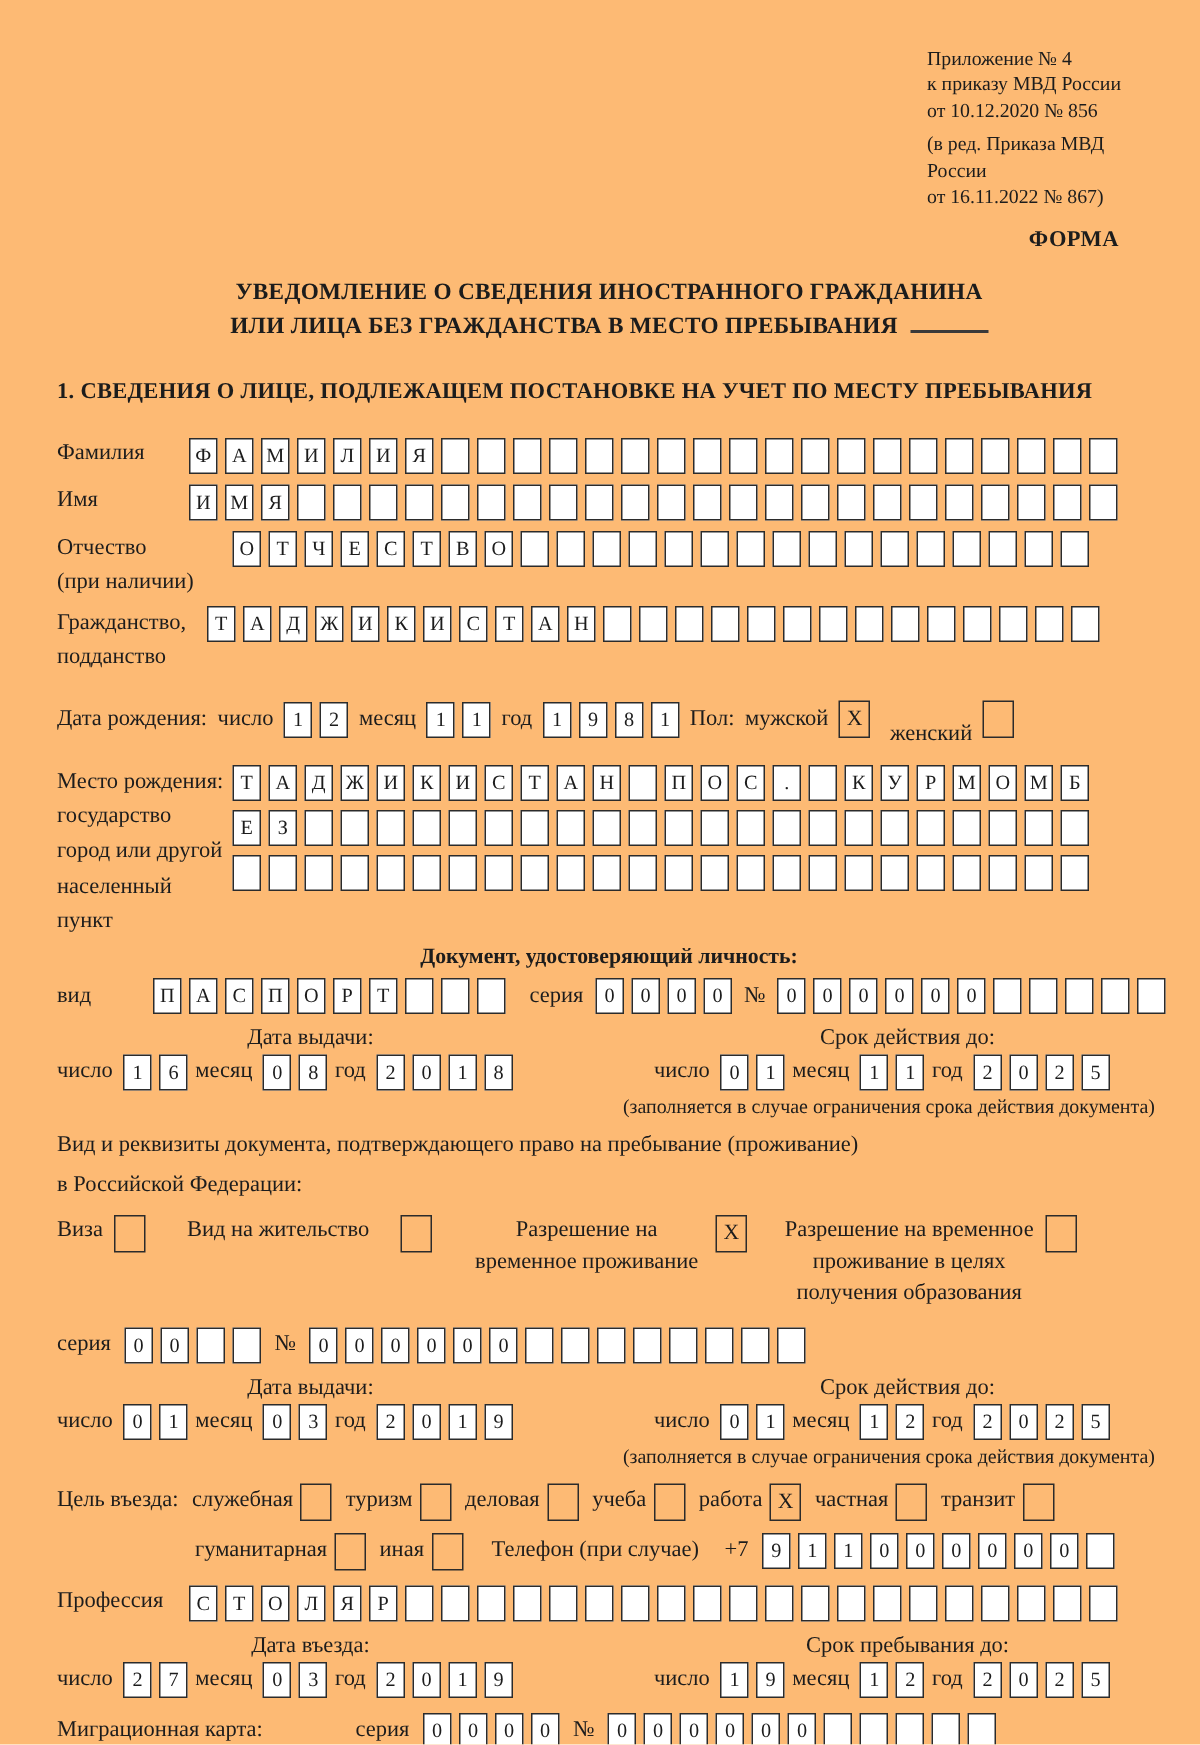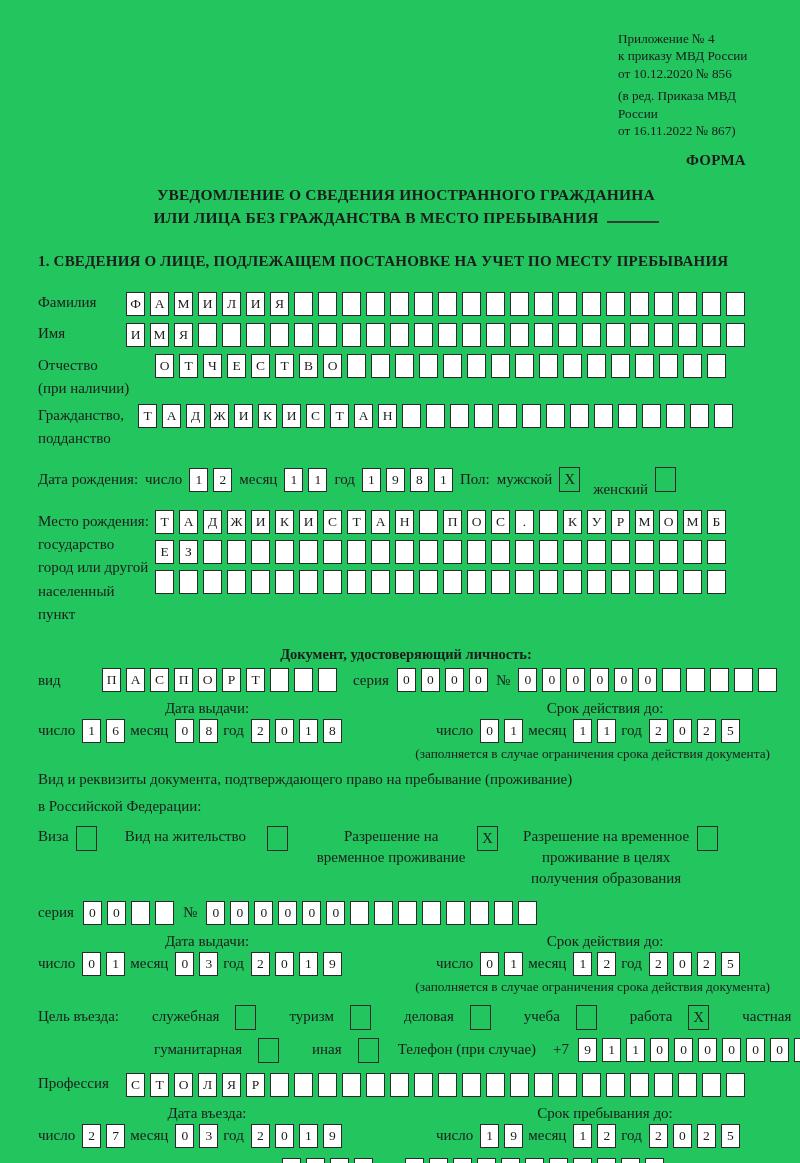--- a/index.html
+++ b/index.html
@@ -7,21 +7,21 @@
   body {
     width: 800px; height: 1163px;
     font-family: "Liberation Serif", serif;
     color: #1c1c1c;
   }
   .page {
     position: relative;
     width: 800px; height: 1163px;
     padding: 30px 26px 0 38px;
     overflow: hidden;
-    background: #22c55e;
+    background: #fdba74;
   }
   
   .appendix { margin-left: 580px; font-size: 13.2px; line-height: 1.32; }
   .appendix .grp2 { margin-top: 5px; }
   .forma { text-align: right; padding-right: 28px; font-weight: bold; font-size: 15px; margin-top: 12px; letter-spacing: .3px; }
   .title { text-align: center; font-weight: bold; font-size: 15.5px; line-height: 1.5; margin-top: 14px; letter-spacing: .2px; }
   .blank-line { display: inline-block; width: 52px; border-bottom: 2px solid #3a3a3a; height: 12px; margin-left: 8px; }
   .sec-heading { font-weight: bold; font-size: 15px; margin-top: 24px; letter-spacing: .2px; }
 
   
@@ -35,21 +35,21 @@
     align-items: center; justify-content: center;
     font-size: 13.5px; background: #fff; flex: 0 0 auto;
   }
   .cb {
     display: inline-flex; width: 21px; height: 25px;
     border: 1.6px solid #2b2b2b;
     align-items: center; justify-content: center;
     font-size: 14.5px; flex: 0 0 auto;
   }
   .vgap { display: flex; flex-direction: column; gap: 6px; }
-  .inline { display: inline-flex; align-items: center; gap: 16px; margin-left: 24px; }
+  .inline { display: inline-flex; align-items: center; gap: 5px; }
   .w88 { width: 88px; } .w100 { width: 100px; } .w117 { width: 117px; }
 
   
   .date-cols { display: flex; margin-top: 8px; }
   .dc-left { width: 378px; }
   .dc-right { flex: 1; padding-left: 20px; }
   .date-title { text-align: center; font-size: 15px; padding-right: 40px; }
   .dc-right .date-title { padding-right: 0; }
   .date-line { display: flex; align-items: center; gap: 5px; margin-top: 2px; }
   .date-line .lbl { margin-right: 2px; }
@@ -328,21 +328,21 @@
           <span class="cell"></span>
           <span class="cell"></span>
           <span class="cell"></span>
           <span class="cell"></span>
           <span class="cell"></span>
           <span class="cell"></span>
         </span>
     </span>
   </div>
 
-  <div style="text-align:center; font-weight:bold; font-size:14.5px; margin-top:20px;">Документ, удостоверяющий личность:</div>
+  <div style="text-align:center; font-weight:bold; font-size:14.5px; margin-top:4px;">Документ, удостоверяющий личность:</div>
 
   <div class="frow" style="margin-top:5px; align-items:flex-end; gap:8px;">
     <span class="lbl" style="width:56px;">вид</span>
     <span class="cells">
         <span class="cell">П</span>
         <span class="cell">А</span>
         <span class="cell">С</span>
         <span class="cell">П</span>
         <span class="cell">О</span>
         <span class="cell">Р</span>

